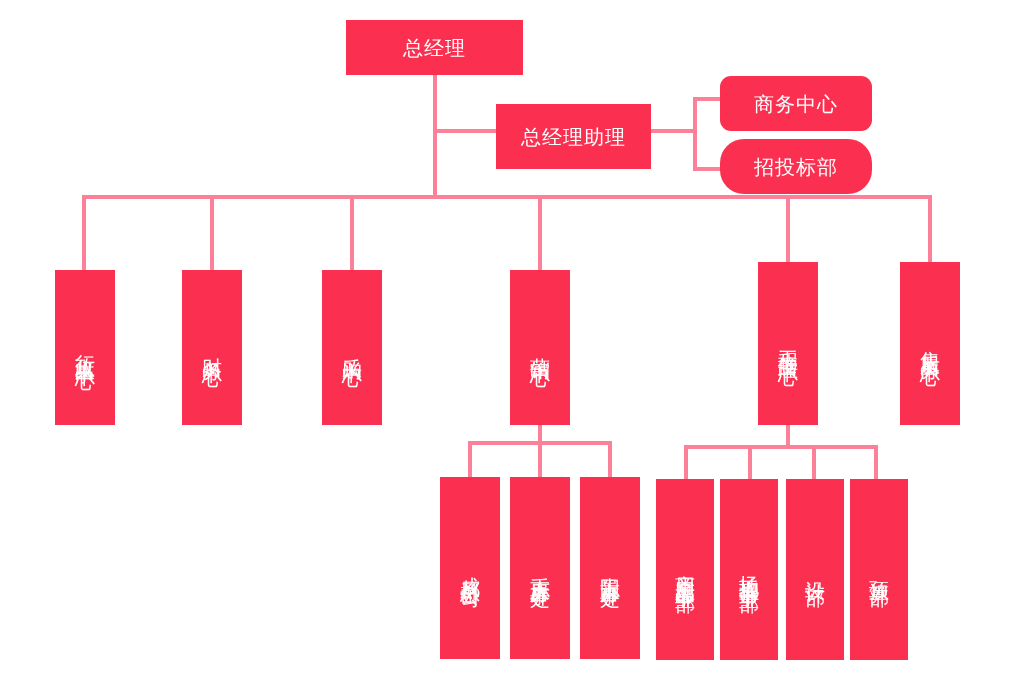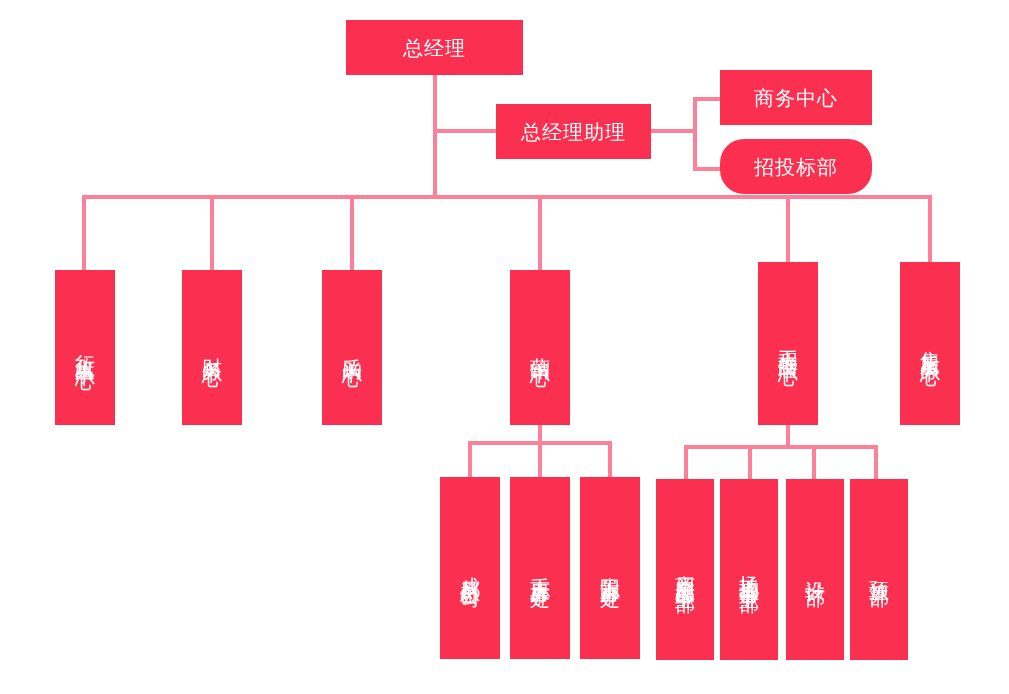--- a/index.html
+++ b/index.html
@@ -83,23 +83,23 @@
 
   <div class="conn" style="left:786px; top:425px; width:4px; height:24px;"></div>
   <div class="conn" style="left:684px; top:445px; width:194px; height:4px;"></div>
   <div class="conn" style="left:684px; top:445px; width:4px; height:35px;"></div>
   <div class="conn" style="left:748px; top:445px; width:4px; height:35px;"></div>
   <div class="conn" style="left:812px; top:445px; width:4px; height:35px;"></div>
   <div class="conn" style="left:874px; top:445px; width:4px; height:35px;"></div>
 
   <div class="node horiz" style="left:346px; top:20px; width:177px; height:55px;">总经理</div>
 
-  <div class="node horiz" style="left:496px; top:104px; width:155px; height:55px;">总经理助理</div>
+  <div class="node horiz" style="left:496px; top:104px; width:155px; height:65px;">总经理助理</div>
 
-  <div class="node horiz" style="left:720px; top:70px; width:152px; height:55px;">商务中心</div>
+  <div class="node horiz" style="left:720px; top:76px; width:152px; height:55px;border-radius:11px;">商务中心</div>
 
   <div class="node horiz" style="left:720px; top:139px; width:152px; height:55px;border-radius:24px;">招投标部</div>
 
   <div class="node vert" style="left:55px; top:270px; width:60px; height:155px;">行政人事中心</div>
 
   <div class="node vert" style="left:182px; top:270px; width:60px; height:155px;">财务中心</div>
 
   <div class="node vert" style="left:322px; top:270px; width:60px; height:155px;">采购中心</div>
 
   <div class="node vert" style="left:510px; top:270px; width:60px; height:155px;">营销中心</div>

